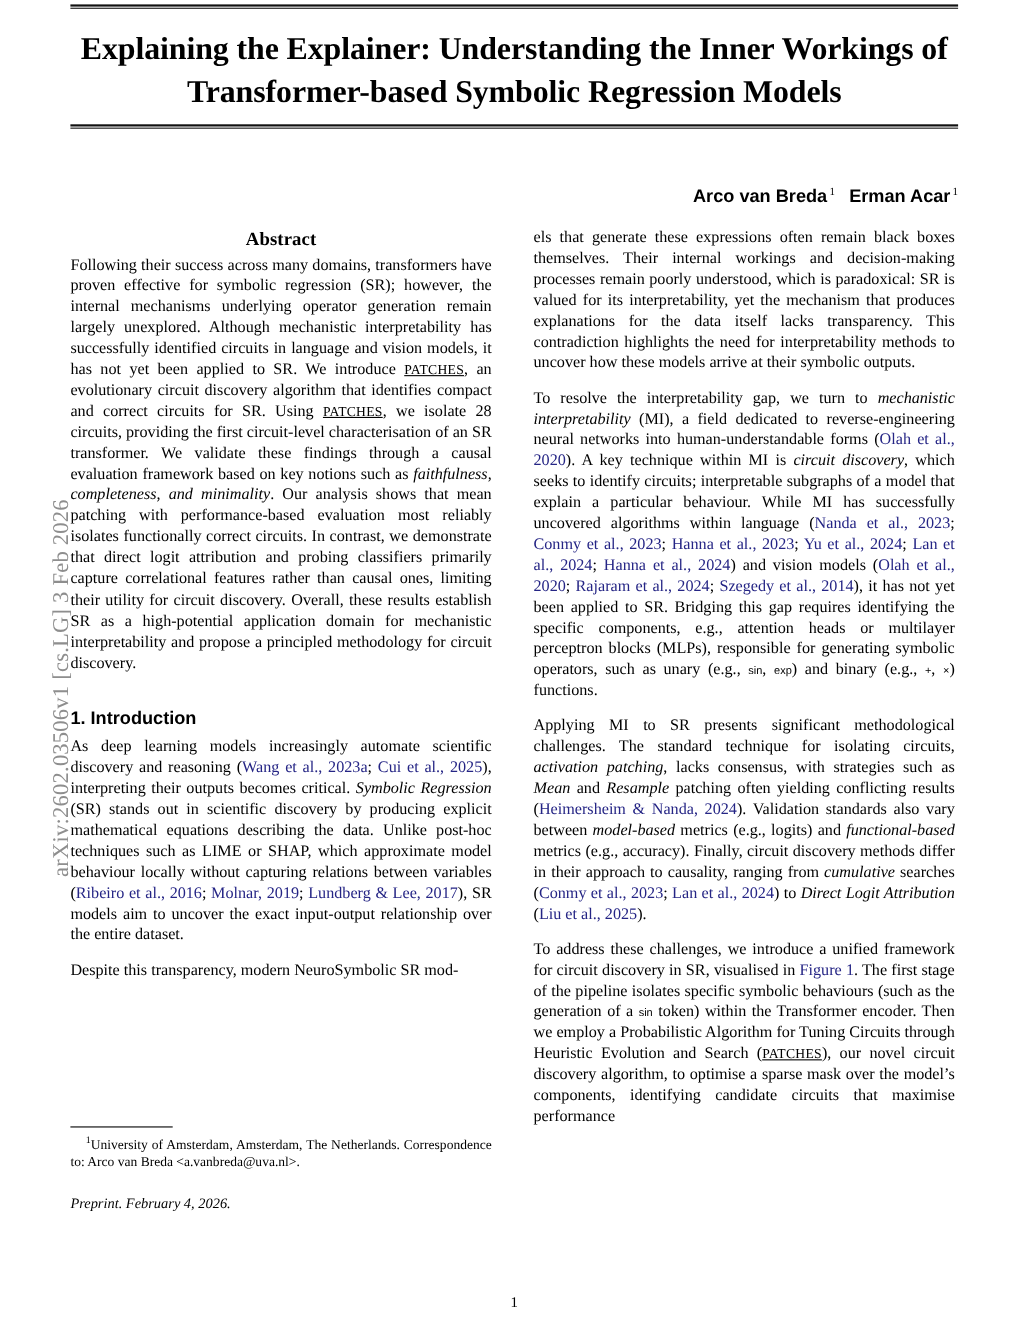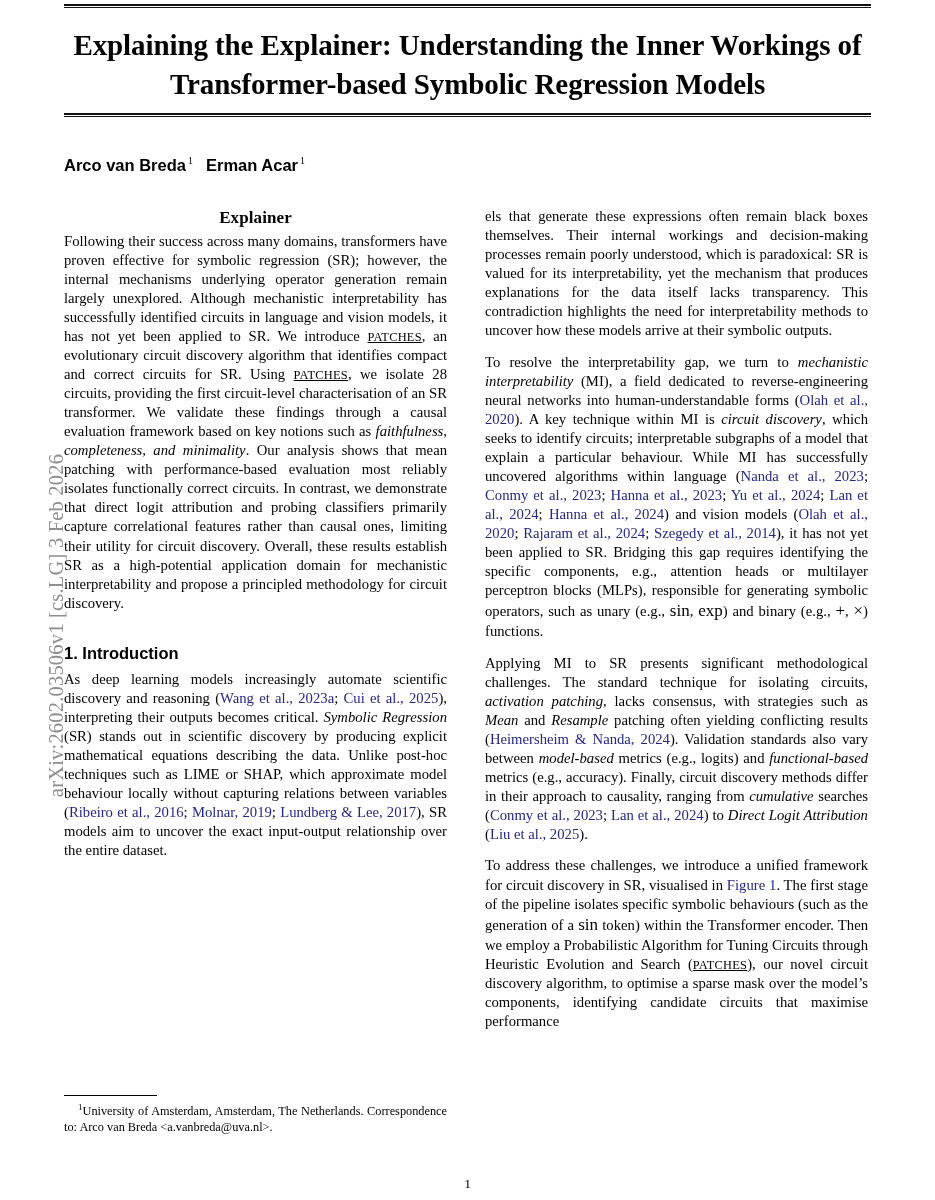--- a/index.html
+++ b/index.html
@@ -58,23 +58,23 @@
     font-size: 29px;
     font-weight: bold;
     line-height: 1.33;
     letter-spacing: -0.1px;
   }
 
   
   .authors {
     position: absolute;
     left: 64px;
-    top: 155px;
+    top: 169px;
     width: 807px;
-    text-align: left;
+    text-align: right;
     font-size: 16.5px;
     font-weight: bold;
     font-family: "Liberation Sans", "DejaVu Sans", sans-serif;
   }
   .authors .sep { display: inline-block; width: 13px; }
   sup.affil {
     font-size: 10px;
     font-weight: normal;
     vertical-align: super;
     font-family: "Liberation Serif", serif;
@@ -113,34 +113,34 @@
     font-family: "Liberation Sans", "DejaVu Sans", sans-serif;
     font-size: 16.5px;
     font-weight: bold;
     margin: 0 0 6px 0;
   }
   .spacer-section { height: 30px; }
 
   .cite { color: #252585; }
   .it  { font-style: italic; }
   .mono {
-    font-family: Liberation Serif, serif;
-    font-size: 17px;
+    font-family: Liberation Sans, sans-serif;
+    font-size: 10px;
   }
   .sc {
     font-size: 12.4px;
     letter-spacing: 0.25px;
     text-decoration: underline;
   }
 
   
   .footnote-area {
     position: absolute;
     left: 64px;
-    top: 1095px;
+    top: 1024px;
     width: 383px;
   }
   .footnote-rule {
     width: 93px;
     height: 0;
     border-top: 1px solid #000;
     margin: 0 0 6px 0;
   }
   .footnote {
     font-size: 12.3px;
@@ -177,36 +177,38 @@
 
   <div class="title">Explaining the Explainer: Understanding the Inner Workings of Transformer-based Symbolic Regression Models</div>
 
   <div class="rule-double rule-under-title"></div>
 
   <div class="authors">
     <span><span>Arco van Breda</span><sup class="affil">1</sup></span><span class="sep"></span><span><span>Erman Acar</span><sup class="affil">1</sup></span>
   </div>
 
   <div class="col col-left">
-    <div class="abstract-head">Explainer</div>
+    <div class="abstract-head">Abstract</div>
     <p class="para"><span>Following their success across many domains, transformers have proven effective for symbolic regression (SR); however, the internal mechanisms underlying operator generation remain largely unexplored. Although mechanistic interpretability has successfully identified circuits in language and vision models, it has not yet been applied to SR. We introduce </span><span class="sc">PATCHES</span><span>, an evolutionary circuit discovery algorithm that identifies compact and correct circuits for SR. Using </span><span class="sc">PATCHES</span><span>, we isolate 28 circuits, providing the first circuit-level characterisation of an SR transformer. We validate these findings through a causal evaluation framework based on key notions such as </span><span class="it">faithfulness, completeness, and minimality</span><span>. Our analysis shows that mean patching with performance-based evaluation most reliably isolates functionally correct circuits. In contrast, we demonstrate that direct logit attribution and probing classifiers primarily capture correlational features rather than causal ones, limiting their utility for circuit discovery.  Overall, these results establish SR as a high-potential application domain for mechanistic interpretability and propose a principled methodology for circuit discovery.</span></p>
 
     <div class="spacer-section"></div>
 
     <div class="section-head">1. Introduction</div>
     <p class="para"><span>As deep learning models increasingly automate scientific discovery and reasoning (</span><span class="cite">Wang et al., 2023a</span><span>; </span><span class="cite">Cui et al., 2025</span><span>), interpreting their outputs becomes critical. </span><span class="it">Symbolic Regression</span><span> (SR) stands out in scientific discovery by producing explicit mathematical equations describing the data. Unlike post-hoc techniques such as LIME or SHAP, which approximate model behaviour locally without capturing relations between variables (</span><span class="cite">Ribeiro et al., 2016</span><span>; </span><span class="cite">Molnar, 2019</span><span>; </span><span class="cite">Lundberg &amp; Lee, 2017</span><span>), SR models aim to uncover the exact input-output relationship over the entire dataset.</span></p>
+    <p class="para"><span>Despite this transparency, modern NeuroSymbolic SR mod-</span></p>
   </div>
 
   <div class="col col-right">
     <p class="para"><span>els that generate these expressions often remain black boxes themselves. Their internal workings and decision-making processes remain poorly understood, which is paradoxical: SR is valued for its interpretability, yet the mechanism that produces explanations for the data itself lacks transparency. This contradiction highlights the need for interpretability methods to uncover how these models arrive at their symbolic outputs.</span></p>
     <p class="para"><span>To resolve the interpretability gap, we turn to </span><span class="it">mechanistic interpretability</span><span> (MI), a field dedicated to reverse-engineering neural networks into human-understandable forms (</span><span class="cite">Olah et al., 2020</span><span>). A key technique within MI is </span><span class="it">circuit discovery</span><span>, which seeks to identify circuits; interpretable subgraphs of a model that explain a particular behaviour. While MI has successfully uncovered algorithms within language (</span><span class="cite">Nanda et al., 2023</span><span>; </span><span class="cite">Conmy et al., 2023</span><span>; </span><span class="cite">Hanna et al., 2023</span><span>; </span><span class="cite">Yu et al., 2024</span><span>; </span><span class="cite">Lan et al., 2024</span><span>; </span><span class="cite">Hanna et al., 2024</span><span>) and vision models (</span><span class="cite">Olah et al., 2020</span><span>; </span><span class="cite">Rajaram et al., 2024</span><span>; </span><span class="cite">Szegedy et al., 2014</span><span>), it has not yet been applied to SR. Bridging this gap requires identifying the specific components, e.g., attention heads or multilayer perceptron blocks (MLPs), responsible for generating symbolic operators, such as unary (e.g., </span><span class="mono">sin</span><span>, </span><span class="mono">exp</span><span>) and binary (e.g., </span><span class="mono">+</span><span>, </span><span class="mono">×</span><span>) functions.</span></p>
     <p class="para"><span>Applying MI to SR presents significant methodological challenges. The standard technique for isolating circuits, </span><span class="it">activation patching</span><span>, lacks consensus, with strategies such as </span><span class="it">Mean</span><span> and </span><span class="it">Resample</span><span> patching often yielding conflicting results (</span><span class="cite">Heimersheim &amp; Nanda, 2024</span><span>). Validation standards also vary between </span><span class="it">model-based</span><span> metrics (e.g., logits) and </span><span class="it">functional-based</span><span> metrics (e.g., accuracy). Finally, circuit discovery methods differ in their approach to causality, ranging from </span><span class="it">cumulative</span><span> searches (</span><span class="cite">Conmy et al., 2023</span><span>; </span><span class="cite">Lan et al., 2024</span><span>) to </span><span class="it">Direct Logit Attribution</span><span> (</span><span class="cite">Liu et al., 2025</span><span>).</span></p>
     <p class="para"><span>To address these challenges, we introduce a unified framework for circuit discovery in SR, visualised in </span><span class="cite">Figure 1</span><span>. The first stage of the pipeline isolates specific symbolic behaviours (such as the generation of a </span><span class="mono">sin</span><span> token) within the Transformer encoder. Then we employ a Probabilistic Algorithm for Tuning Circuits through Heuristic Evolution and Search (</span><span class="sc">PATCHES</span><span>), our novel circuit discovery algorithm, to optimise a sparse mask over the model’s components, identifying candidate circuits that maximise performance</span></p>
   </div>
 
   <div class="footnote-area">
     <div class="footnote-rule"></div>
     <p class="footnote"><span class="fn-indent"></span><sup class="fn-mark">1</sup><span>University of Amsterdam, Amsterdam, The Netherlands. Correspondence to: Arco van Breda &lt;a.vanbreda@uva.nl&gt;.</span></p>
+    <p class="preprint">Preprint. February 4, 2026.</p>
   </div>
 
   <div class="page-number">1</div>
 
 </div>
 
 </body></html>

